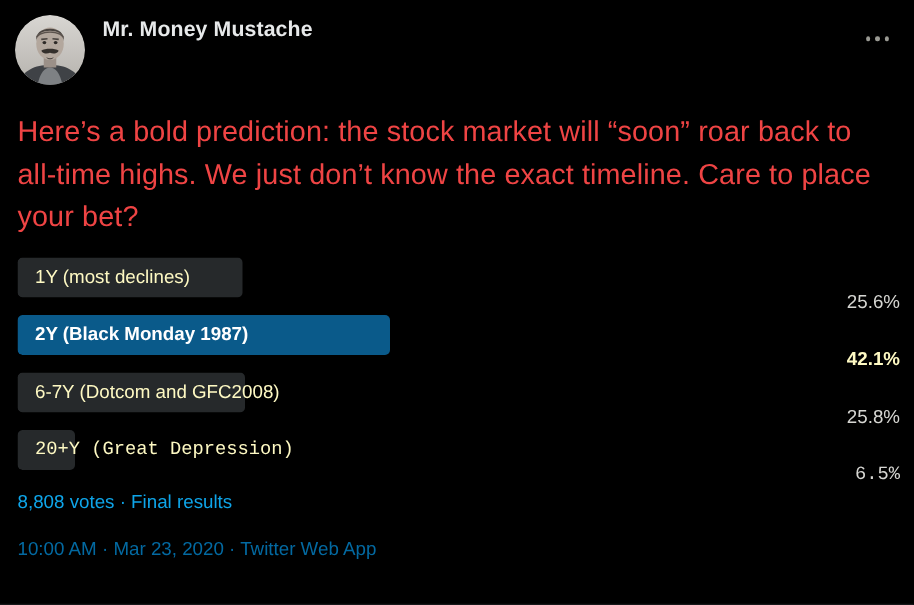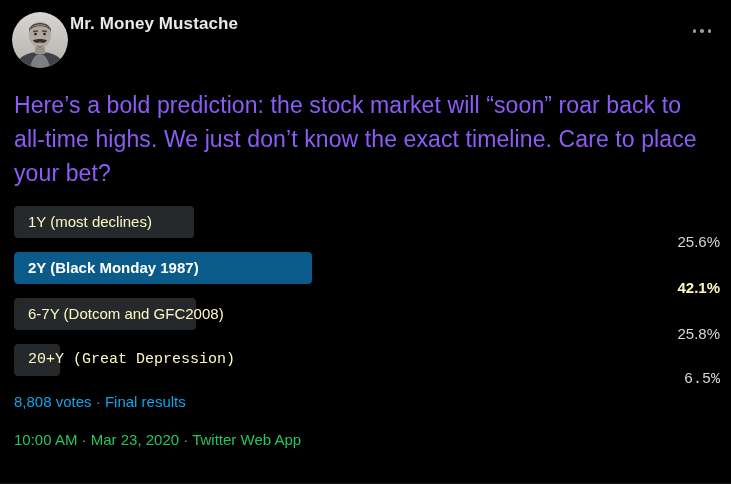--- a/index.html
+++ b/index.html
@@ -38,24 +38,24 @@
     height: 56px;
     border-radius: 50%;
     overflow: hidden;
     flex: 0 0 56px;
     background: #4a4a48;
     position: relative;
   }
   .avatar svg { display: block; width: 56px; height: 56px; }
 
   .identity {
-    margin-left: 2px;
-    display: flex;
-    flex-direction: column;
-    justify-content: flex-end;
+    margin-left: 14px;
+    display: flex;
+    flex-direction: row;
+    justify-content: space-between;
     padding-top: 1px;
     flex: 1 1 auto;
     min-width: 0;
   }
 
   .display-name {
     font-size: 17px;
     font-weight: bold;
     color: #e7e9ea;
     line-height: 22px;
@@ -91,21 +91,21 @@
     height: 3.5px;
     border-radius: 50%;
     background: #9a9a93;
   }
 
   
   .tweet-text {
     padding: 8px 22px 0 14px;
     font-size: 23px;
     line-height: 34px;
-    color: #8b5cf6;
+    color: #ef4444;
     font-weight: normal;
     letter-spacing: 0.1px;
   }
 
   
   .poll {
     margin-top: 16px;
     padding: 0 11px 0 14px;
   }
 
@@ -177,21 +177,21 @@
     font-size: 15px;
     line-height: 20px;
     color: #0ea5e9;
   }
 
   
   .tweet-meta {
     padding: 18px 14px 0 14px;
     font-size: 15px;
     line-height: 20px;
-    color: #22c55e;
+    color: #0369a1;
   }
 
   .bottom-divider {
     position: absolute;
     left: 0;
     right: 0;
     bottom: 0;
     height: 1px;
     background: #16181a;
   }

